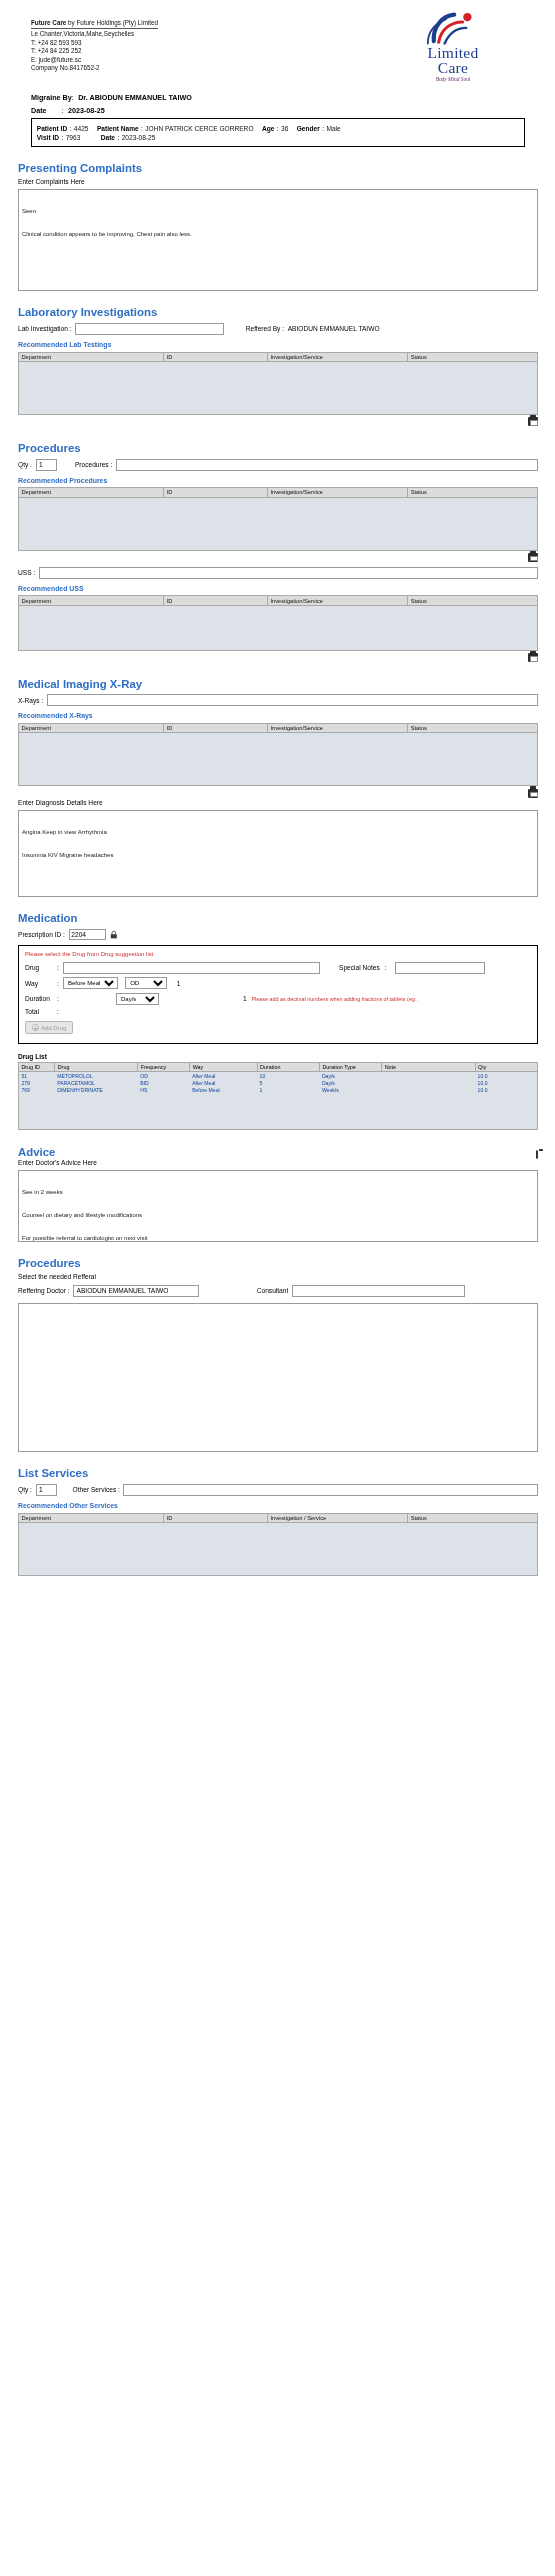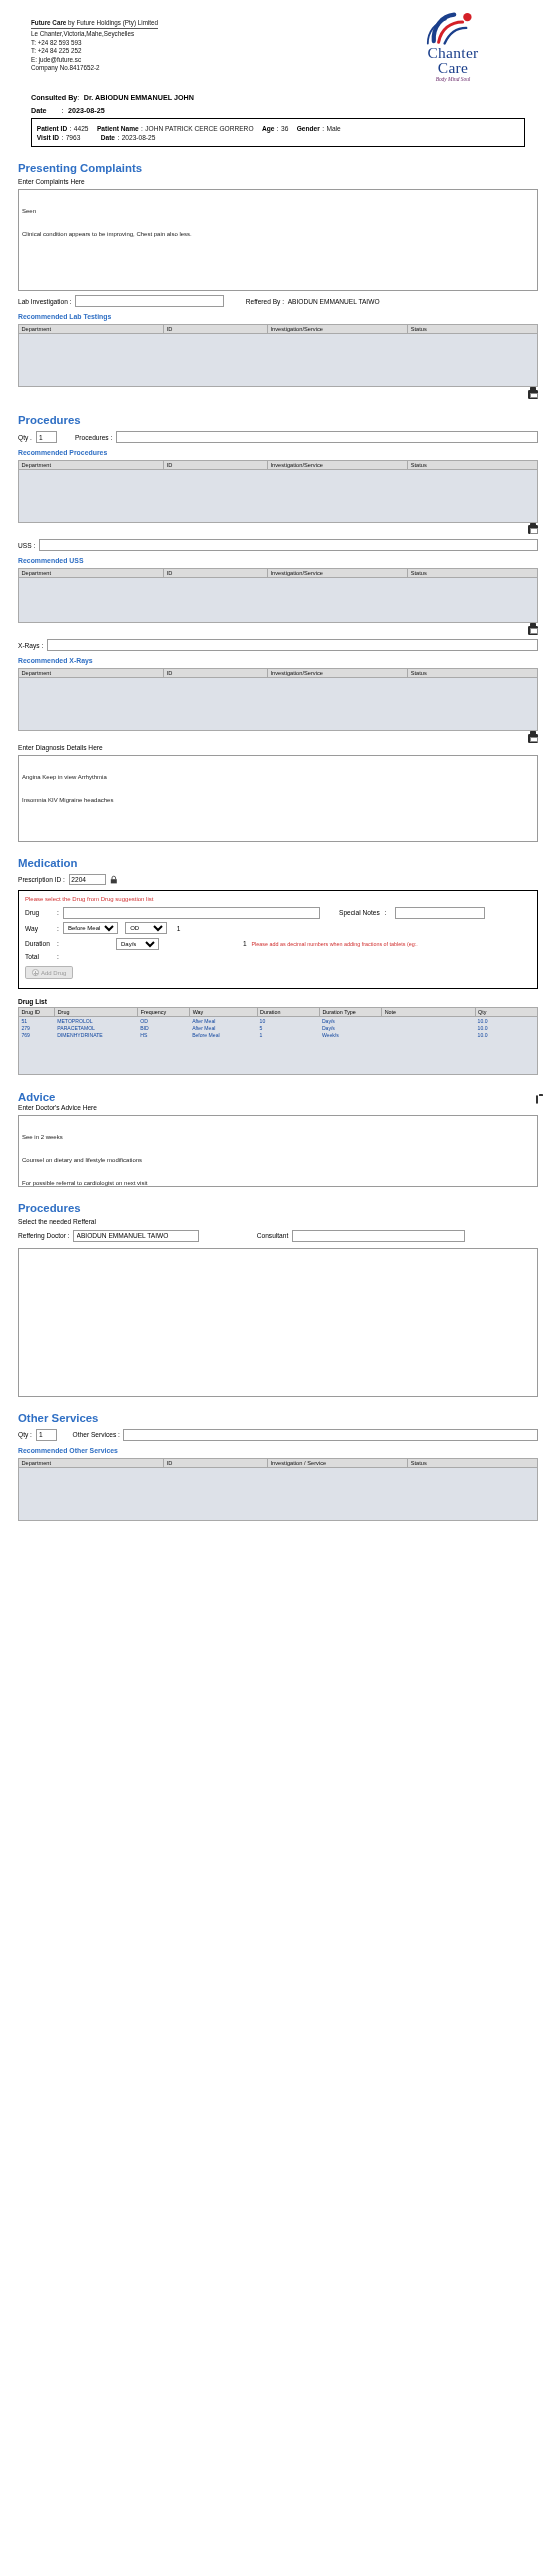--- a/index.html
+++ b/index.html
@@ -208,31 +208,31 @@
     </div>
     <div class="logo-wrap">
       <svg class="logo-svg" width="72" height="35" viewBox="0 0 120 58">
         <circle cx="84" cy="10" r="7" fill="#d42027"></circle>
         <path d="M28 50 C26 26 42 8 62 6" stroke="#1b3f8b" stroke-width="7" fill="none" stroke-linecap="round"></path>
         <path d="M36 52 C40 30 56 18 76 18" stroke="#d42027" stroke-width="5" fill="none" stroke-linecap="round"></path>
         <path d="M46 54 C54 36 66 28 82 28" stroke="#1b3f8b" stroke-width="4" fill="none" stroke-linecap="round"></path>
         <path d="M18 54 C18 34 30 20 48 14" stroke="#1b3f8b" stroke-width="3" fill="none" stroke-linecap="round"></path>
       </svg>
       <div class="logo-text">
-        <span class="l1">Chanter</span>
+        <span class="l1">Limited</span>
         <span class="l2">Care</span>
       </div>
       <div class="logo-tag">Body Mind Soul</div>
     </div>
   </div>
 
   <div class="consult-line">
     <div class="row">
-      <span class="lbl">Consulted By</span><span>:</span>
-      <span class="val">Dr.  ABIODUN EMMANUEL JOHN</span>
+      <span class="lbl">Migraine By</span><span>:</span>
+      <span class="val">Dr.  ABIODUN EMMANUEL TAIWO</span>
     </div>
     <div class="row">
       <span class="lbl">Date</span>
       <span style="display:inline-block;width:13px"></span><span>:</span>
       <span class="val">2023-08-25</span>
     </div>
   </div>
 
   <div class="patient-box">
     <div class="prow">
@@ -271,20 +271,21 @@
     </div>
   </div>
 
   <h2 class="section">Presenting Complaints</h2>
   <div class="sub-label">Enter Complaints Here</div>
   <div class="faux-textarea" style="height:102px;">
     <div>Seen</div>
     <div>Clinical condition appears to be improving, Chest pain also less.</div>
   </div>
 
+  <h2 class="section">Laboratory  Investigations</h2>
   <div class="inline-row">
     <span class="lbl">Lab Investigation :</span>
     <input class="txt" style="width: 149px;" value="">
     <span class="lbl" style="margin-left:18px">Reffered By  :</span>
     <span>ABIODUN EMMANUEL TAIWO</span>
   </div>
   <div class="blue-sub">Recommended Lab Testings</div>
   <div class="grid-wrap">
     <table class="grid">
       <thead>
@@ -342,20 +343,21 @@
           <th style="width:25%">Status</th>
         </tr>
       </thead>
     </table>
     <div class="grid-body-shell grid-empty"></div>
     <div class="printer-row">
       <span class="printer"></span>
     </div>
   </div>
 
+  <h2 class="section">Medical Imaging X-Ray</h2>
   <div class="inline-row">
     <span class="lbl">X-Rays :</span>
     <input class="txt" style="flex: 1 1 0%;" value="">
   </div>
   <div class="blue-sub">Recommended X-Rays</div>
   <div class="grid-wrap">
     <table class="grid">
       <thead>
         <tr>
           <th style="width:28%">Department</th>
@@ -504,21 +506,21 @@
   <h2 class="section">Procedures</h2>
   <div class="sub-label">Select the needed Refferal</div>
   <div class="inline-row">
     <span class="lbl">Reffering Doctor :</span>
     <input class="txt" style="width: 126px;" value="ABIODUN EMMANUEL TAIWO">
     <span class="lbl" style="margin-left:54px">Consultant</span>
     <input class="txt" style="width: 173px;" value="">
   </div>
   <div class="referral-big"></div>
 
-  <h2 class="section">Other Services</h2>
+  <h2 class="section">List Services</h2>
   <div class="inline-row">
     <span class="lbl">Qty :</span>
     <input class="txt" style="width: 21.5px;" value="1">
     <span class="lbl" style="margin-left:12px">Other Services :</span>
     <input class="txt" style="flex: 1 1 0%;" value="">
   </div>
   <div class="blue-sub">Recommended Other Services</div>
   <div class="grid-wrap">
     <table class="grid">
       <thead>

